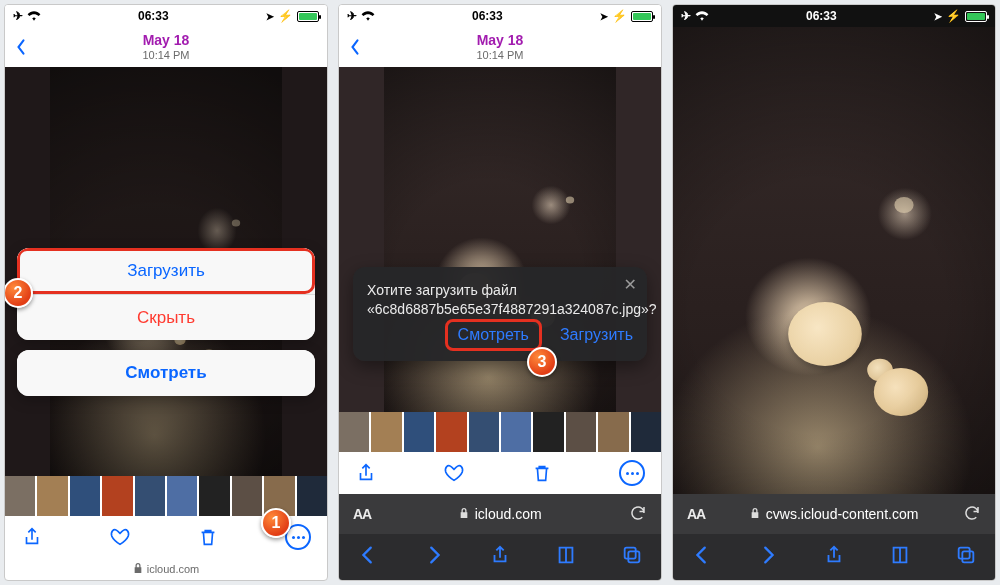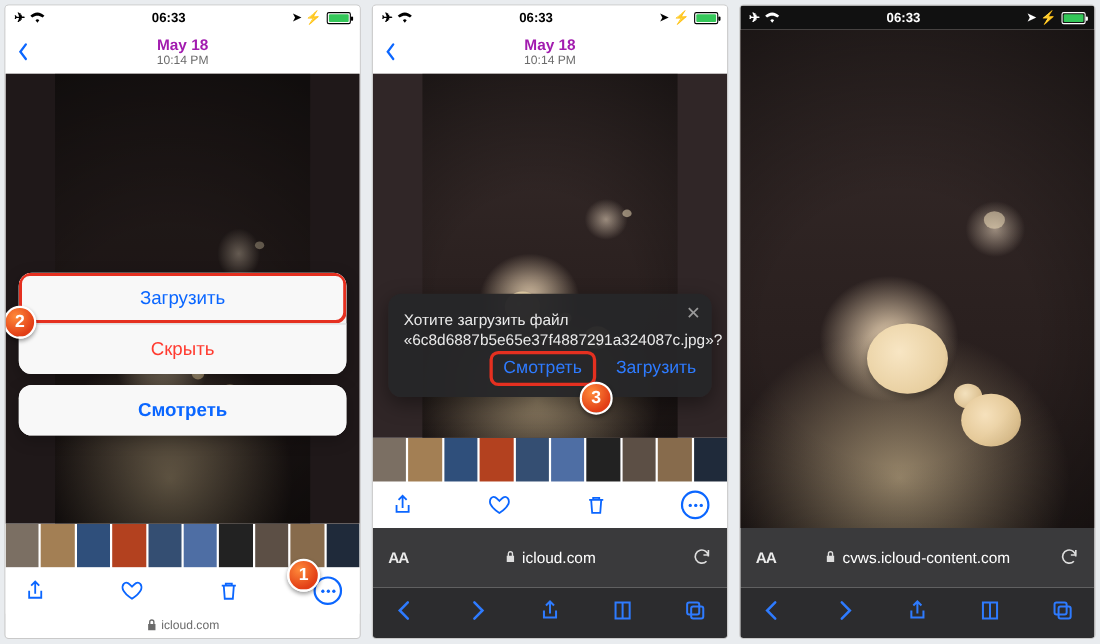--- a/index.html
+++ b/index.html
@@ -99,21 +99,21 @@
     display:flex;align-items:center;justify-content:center; color:#0b66ff;
     font-size:14px; gap:2px; z-index:3;
   }
   .tool-more span { width:3px; height:3px; background:#0b66ff; border-radius:50%; }
   .bottom-url {
     height: 22px; text-align:center; font-size:11px; color:#6b6b6b;
     display:flex; align-items:center; justify-content:center; gap:4px;
   }
   
   .safari-addr {
-    height: 54px; background:#3a3a3c;
+    height: 40px; background:#3a3a3c;
     display:flex; align-items:center; justify-content:space-between;
     padding:0 14px; color:#fff; font-size:14px;
   }
   .addr-center { display:flex; align-items:center; gap:6px; color:#fff;}
   .addr-aA { font-size:14px; font-weight:600; letter-spacing:-1px; opacity:.9;}
   .reload-ico svg{width:18px;height:18px;}
   .safari-tabs {
     height: 46px; background:#2c2c2e;
     display:flex; align-items:center; justify-content:space-between;
     padding:0 18px; color:#2e7bff;

